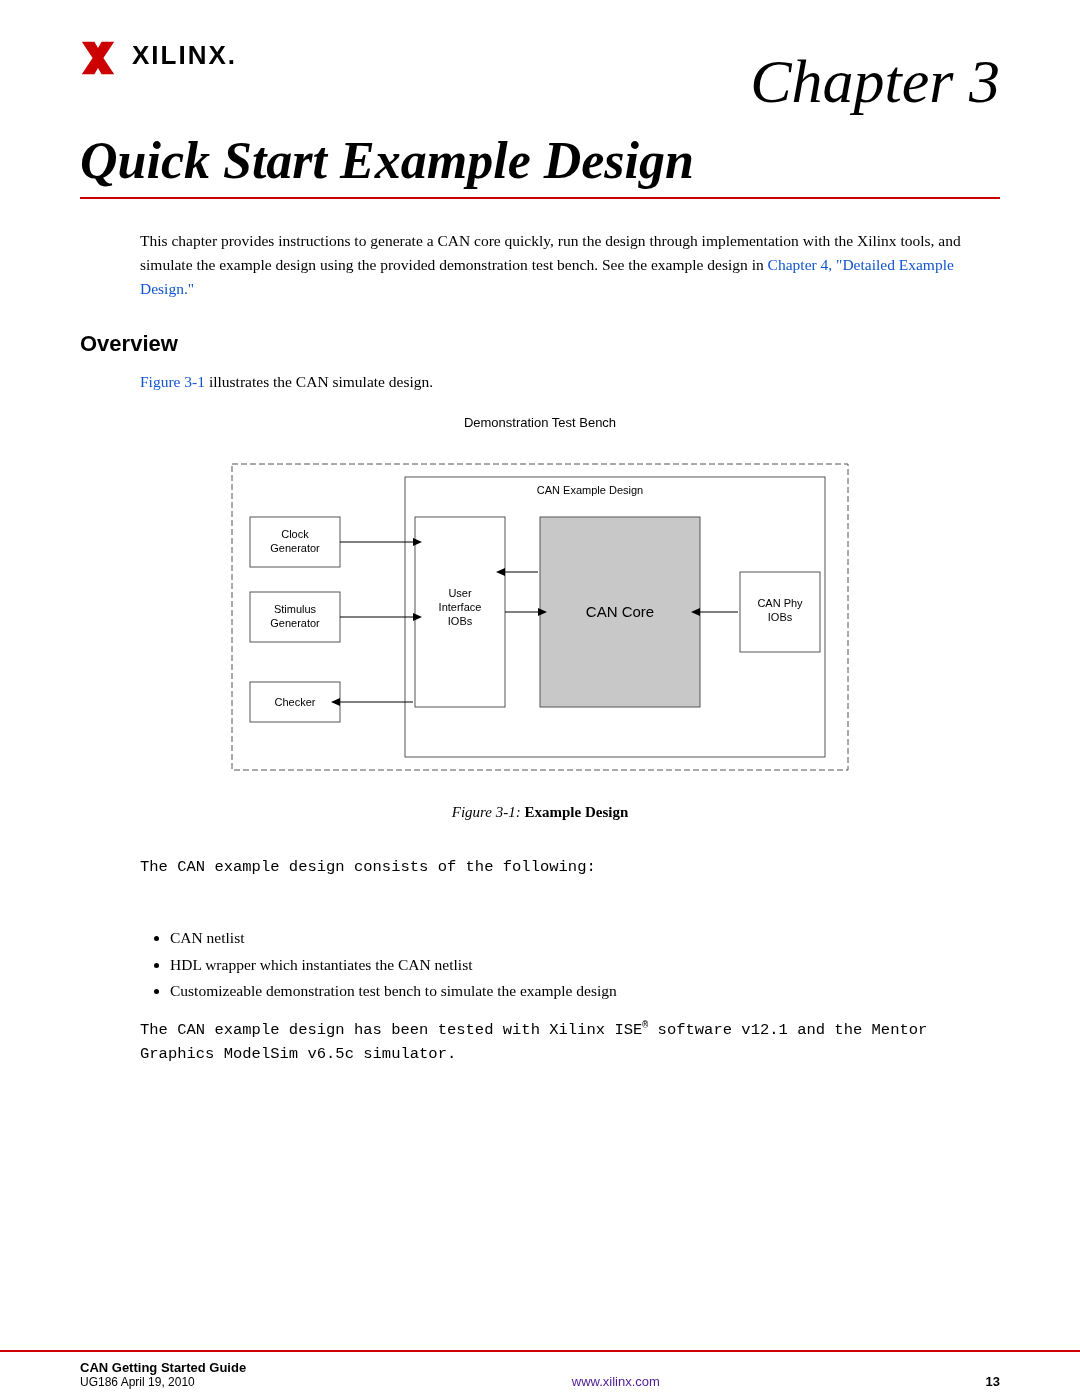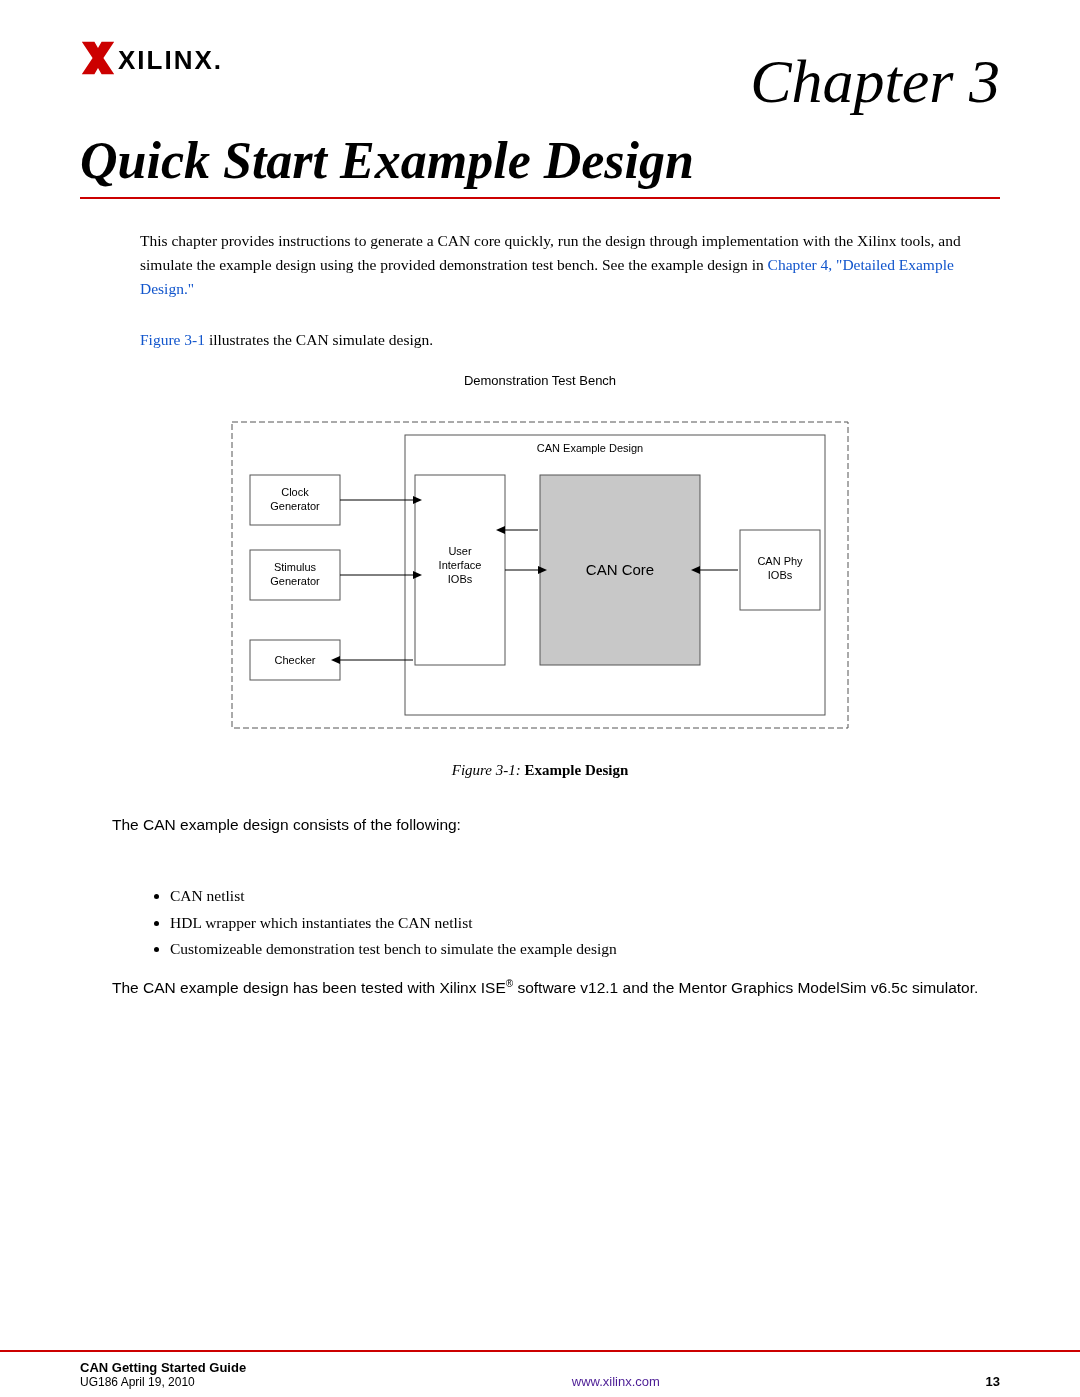--- a/index.html
+++ b/index.html
@@ -22,22 +22,22 @@
     
     .header {
       padding: 40px 80px 0 80px;
       display: flex;
       justify-content: space-between;
       align-items: flex-start;
     }
 
     .xilinx-logo {
       display: flex;
-      align-items: flex-end;
-      gap: 2px;
+      align-items: flex-start;
+      gap: 16px;
     }
 
     .xilinx-x {
       width: 36px;
       height: 36px;
     }
 
     .xilinx-text {
       font-family: Arial, sans-serif;
       font-size: 26px;
@@ -127,25 +127,25 @@
       font-size: 15px;
       margin: 8px 0 24px 0;
       text-align: center;
     }
 
     .figure-caption em {
       font-style: italic;
     }
 
     .body-text {
-      font-family: Liberation Sans, sans-serif;
+      font-family: Liberation Mono, monospace;
       font-size: 15.5px;
       line-height: 1.55;
       margin-bottom: 14px;
-      margin-left: 32px;
+      margin-left: 60px;
       margin-right: 20px;
     }
 
     .bullet-list {
       margin-left: 90px;
       margin-right: 20px;
       margin-bottom: 14px;
       margin-top: 46px;
     }
 
@@ -226,20 +226,21 @@
     <div class="chapter-title">Quick Start Example Design</div>
   </div>
 
   <div class="main-content">
 
     <p class="intro-text">
       <span>This chapter provides instructions to generate a CAN core quickly, run the design through implementation with the Xilinx tools, and simulate the example design using the provided demonstration test bench. See the example design in</span>
       <a class="link-text" href="#">Chapter 4, "Detailed Example Design."</a>
     </p>
 
+    <h2 class="section-heading">Overview</h2>
 
     <p class="figure-ref">
       <a class="link-text" href="#">Figure 3-1</a><span> illustrates the CAN simulate design.</span>
     </p>
 
     <div class="diagram-container">
       <div class="diagram-label-top">Demonstration Test Bench</div>
 
       <svg width="620" height="310" viewBox="0 0 620 310" xmlns="http://www.w3.org/2000/svg" style="font-family: Arial, sans-serif; font-size: 11px;">
 

